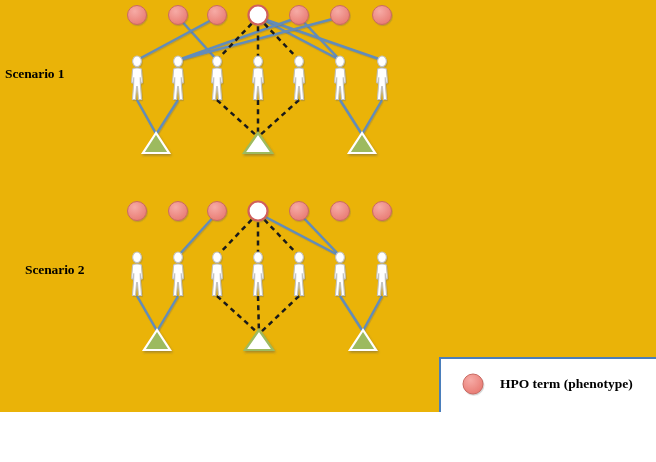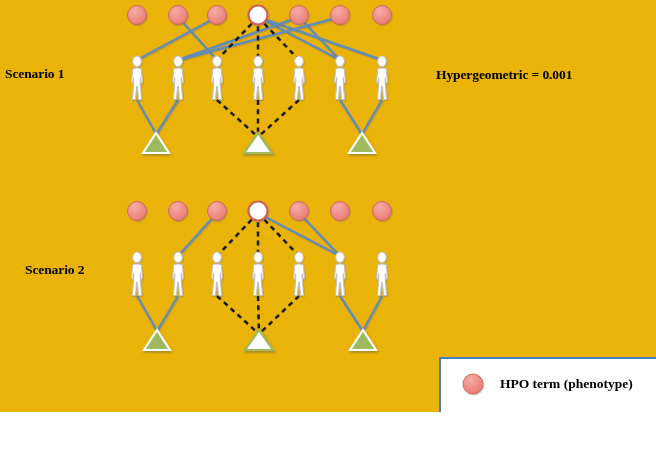--- a/index.html
+++ b/index.html
@@ -128,21 +128,20 @@
         <circle cx="340" cy="211" r="9.5" fill="url(#gradHpo)" stroke="#c96a62" stroke-width="1" filter="url(#shadow-soft)"></circle>
         <circle cx="382" cy="211" r="9.5" fill="url(#gradHpo)" stroke="#c96a62" stroke-width="1" filter="url(#shadow-soft)"></circle>
         <polygon points="157,330 144,350 170,350" fill="#9dba5e" stroke="#ffffff" stroke-width="2.2" filter="url(#shadow-node)"></polygon>
         <polygon points="259,330 245,350 273,350" fill="#ffffff" stroke="#9dba5e" stroke-width="2.2" filter="url(#shadow-node)"></polygon>
         <polygon points="363,330 350,350 376,350" fill="#9dba5e" stroke="#ffffff" stroke-width="2.2" filter="url(#shadow-node)"></polygon>
       </g>
     </svg>
 
   <div id="scenario1-label" class="fig-label" style="color: rgb(0, 0, 0);">Scenario 1</div>
   <div id="scenario2-label" class="fig-label" style="color: rgb(0, 0, 0);">Scenario 2</div>
-  <div id="stat1-label" class="fig-label" style="color: rgb(0, 0, 0);">Hypergeometric = 0.001</div>
 
   <div id="legend-box" style="border-color: rgb(74, 126, 187);">
     <div id="legend-row-hpo" class="legend-row">
       <svg width="24" height="24" viewBox="0 0 24 24">
         <circle id="legend-hpo-circle" cx="12" cy="12" r="10" fill="url(#gradHpo)" stroke="#c96a62" stroke-width="1" filter="url(#shadow-soft)"></circle>
       </svg>
       <span class="legend-label" style="color: rgb(0, 0, 0);">HPO term (phenotype)</span>
     </div>
   </div>
 

